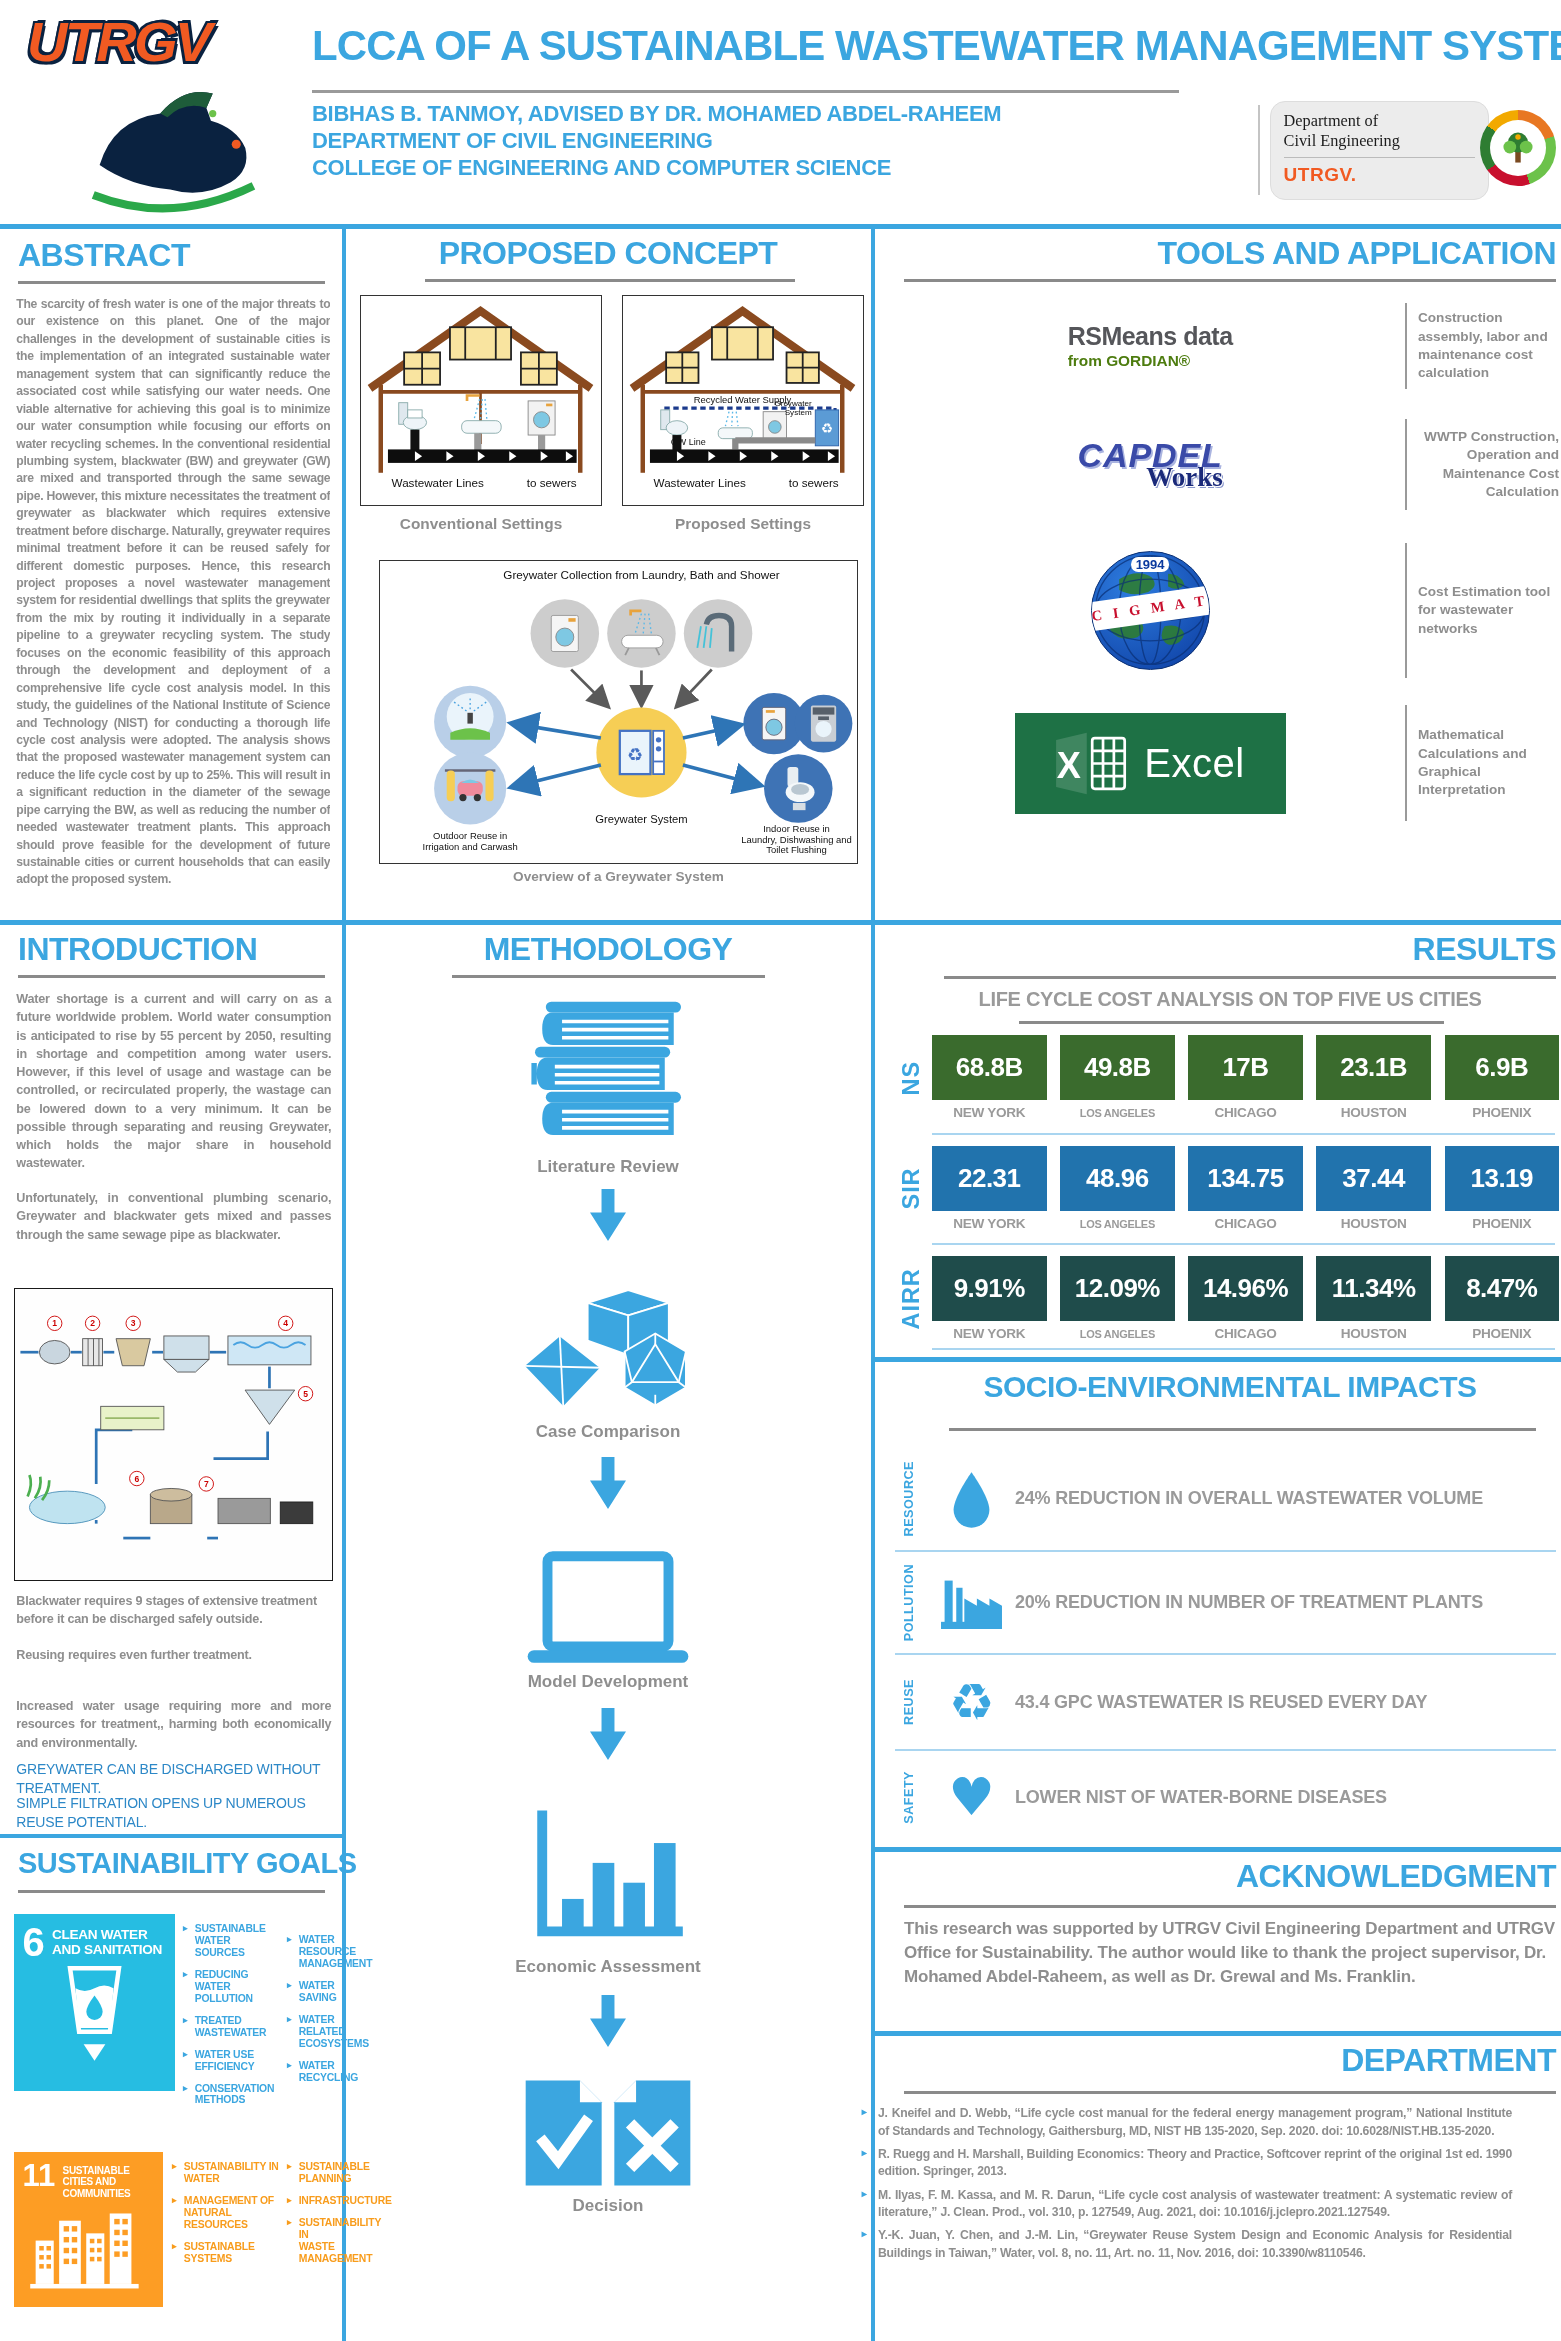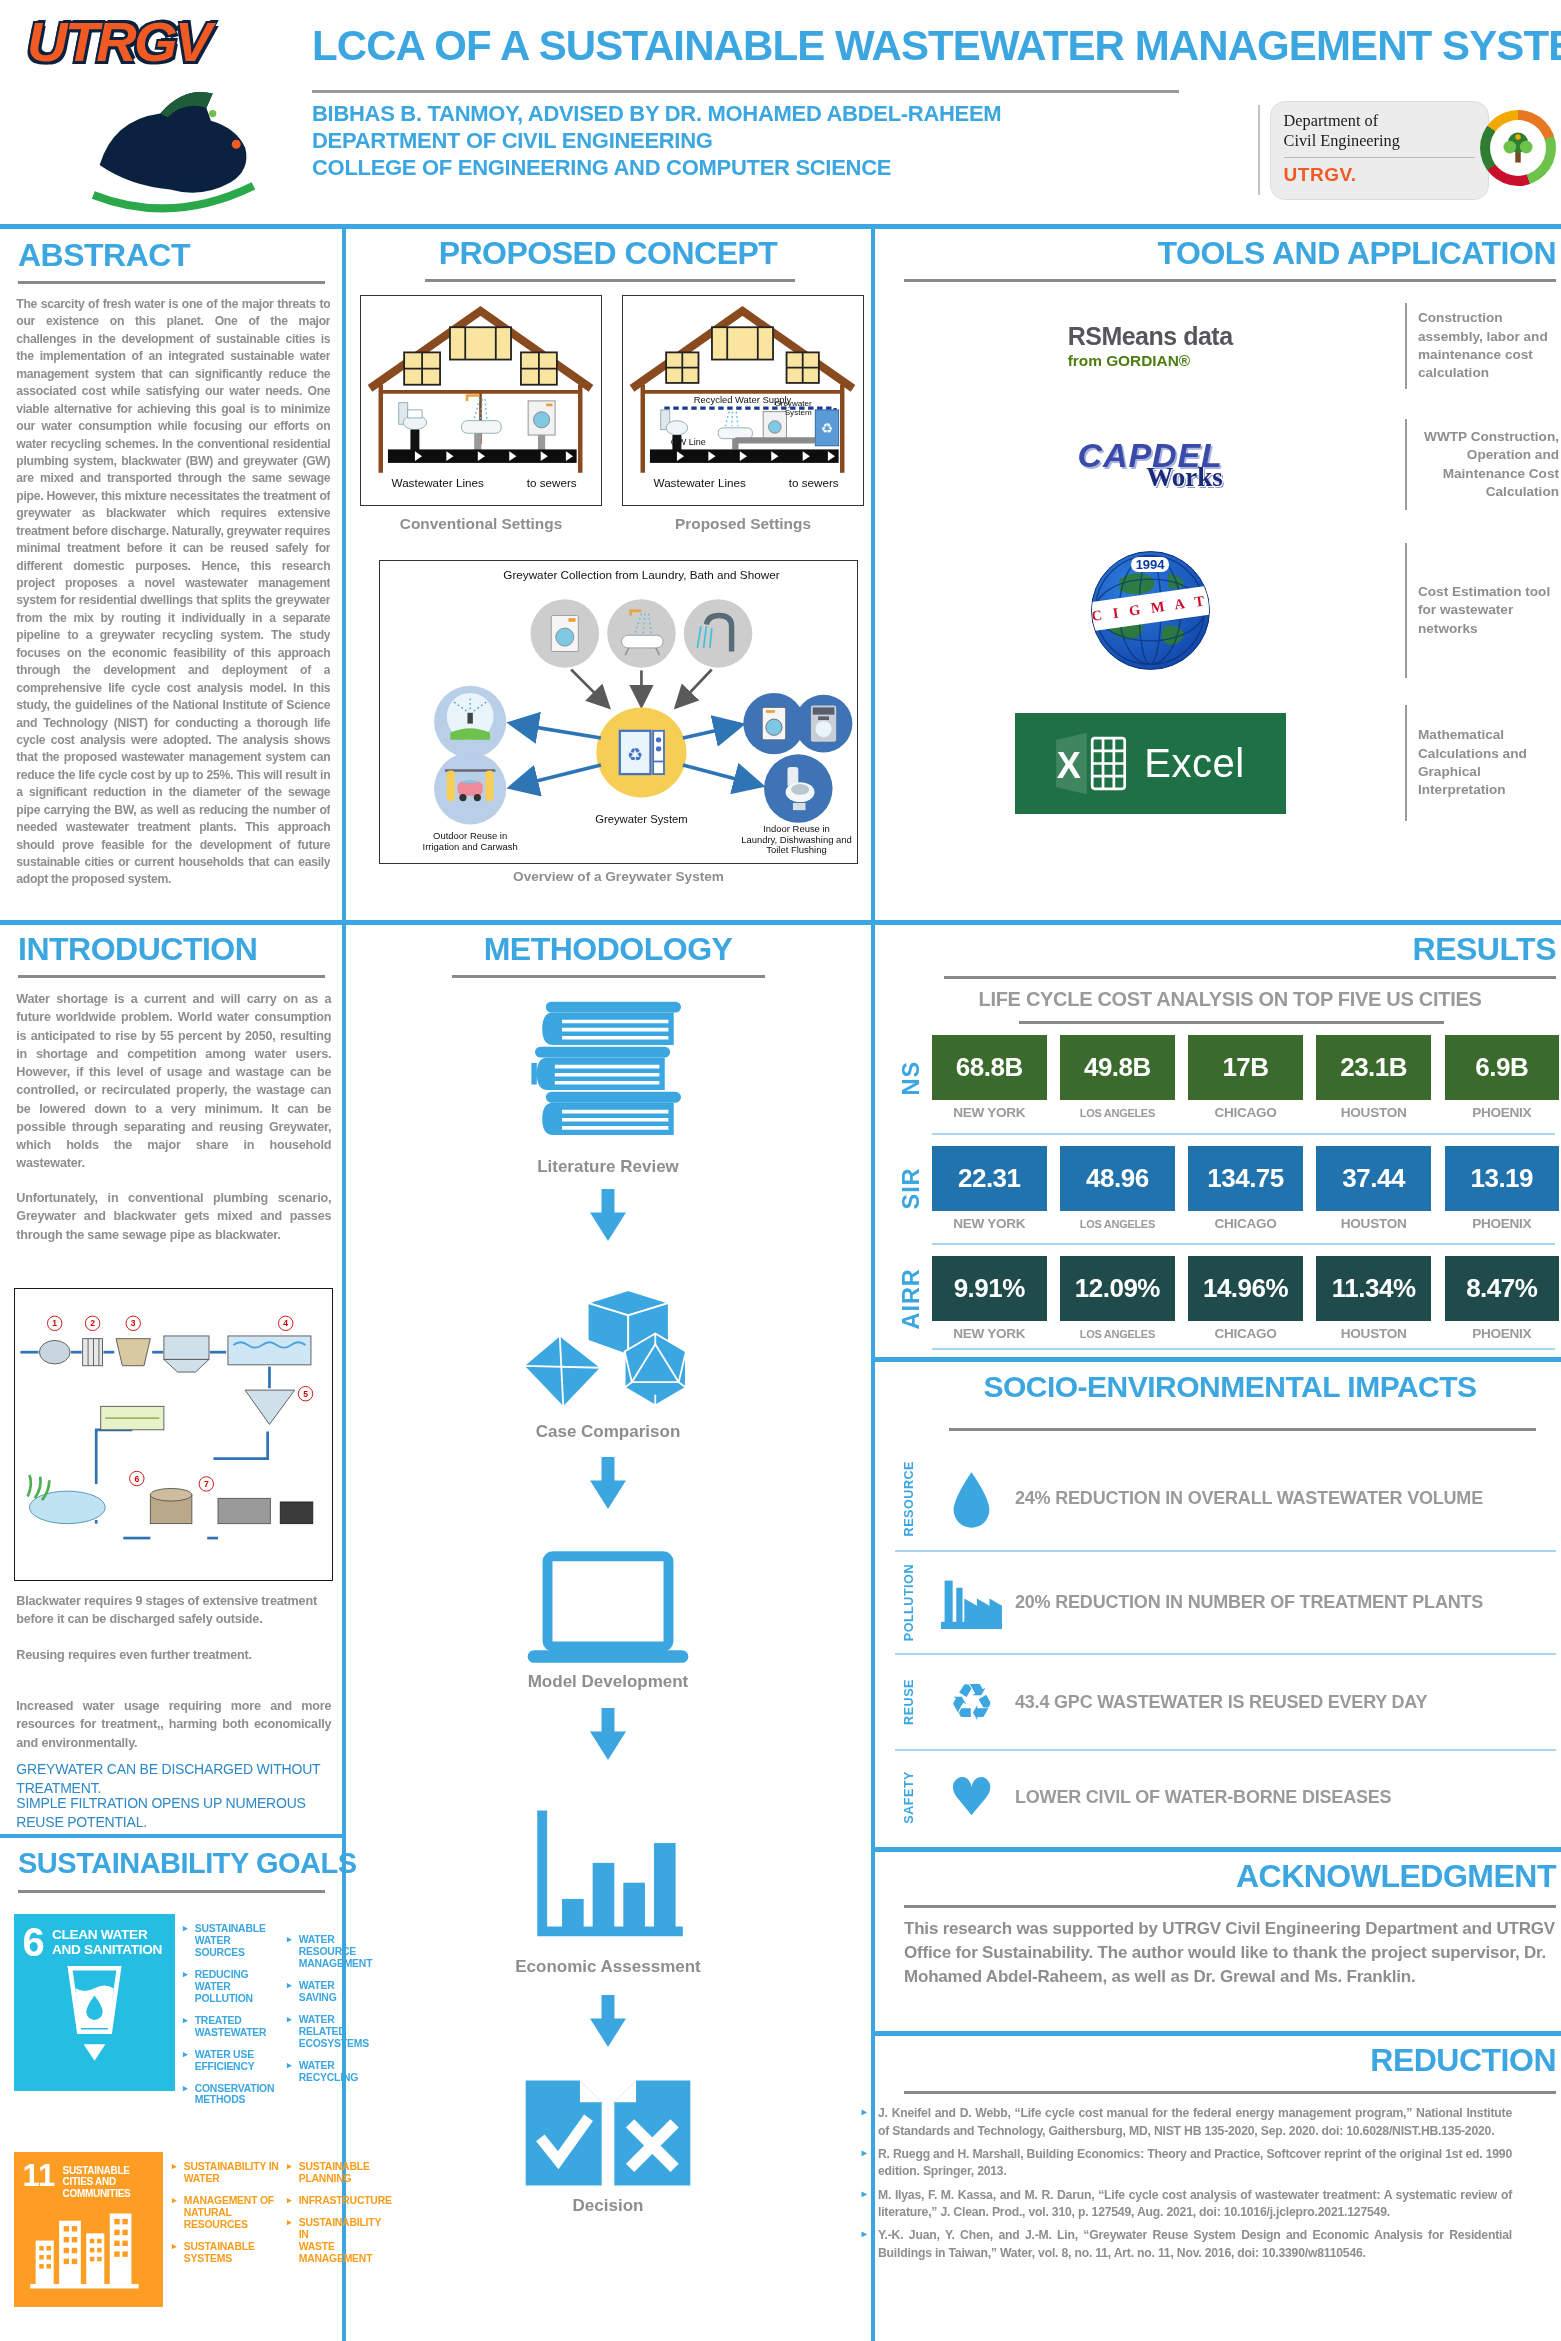--- a/index.html
+++ b/index.html
@@ -834,32 +834,32 @@
       </div>
     <div class="imp-text">43.4 GPC WASTEWATER IS REUSED EVERY DAY</div>
   </div>
   <div class="abs thin-hr" style="left:895px;top:1749px;width:661px;"></div>
 
   <div class="abs imp-row" style="top:1751px;height:92px;">
     <div class="imp-vlabel">SAFETY</div>
     <div class="imp-icon">
         <span class="glyph" style="font-size:52px;line-height:1;">♥</span>
       </div>
-    <div class="imp-text">LOWER CIVIL OF WATER-BORNE DISEASES</div>
+    <div class="imp-text">LOWER NIST OF WATER-BORNE DISEASES</div>
   </div>
 
   <div class="abs hr-blue" style="left:875px;top:1847px;width:687px;height:4.5px;"></div>
 
   <div class="abs sec-h" style="left:904px;top:1858px;width:652px;text-align:right;">ACKNOWLEDGMENT</div>
   <div class="abs sec-u" style="left:904px;top:1905px;width:652px;"></div>
   <div class="abs body-txt" style="left:904px;top:1917px;width:652px;font-size:17px;line-height:1.42;text-align:left;">This research was supported by UTRGV Civil Engineering Department and UTRGV Office for Sustainability.  The author would like to thank the project supervisor, Dr. Mohamed Abdel-Raheem, as well as Dr. Grewal and Ms. Franklin.</div>
 
   <div class="abs hr-blue" style="left:875px;top:2031px;width:687px;height:4.5px;"></div>
 
-  <div class="abs sec-h" style="left:904px;top:2042px;width:652px;text-align:right;">REDUCTION</div>
+  <div class="abs sec-h" style="left:904px;top:2042px;width:652px;text-align:right;">DEPARTMENT</div>
   <div class="abs sec-u" style="left:904px;top:2091px;width:652px;"></div>
   <ul class="ref-list abs" style="left:860px;top:2105px;width:652px;">
     <li>J. Kneifel and D. Webb, “Life cycle cost manual for the federal energy management program,” National Institute of Standards and Technology, Gaithersburg, MD, NIST HB 135-2020, Sep. 2020. doi: 10.6028/NIST.HB.135-2020.</li>
     <li>R. Ruegg and H. Marshall, Building Economics: Theory and Practice, Softcover reprint of the original 1st ed. 1990 edition. Springer, 2013.</li>
     <li>M. Ilyas, F. M. Kassa, and M. R. Darun, “Life cycle cost analysis of wastewater treatment: A systematic review of literature,” J. Clean. Prod., vol. 310, p. 127549, Aug. 2021, doi: 10.1016/j.jclepro.2021.127549.</li>
     <li>Y.-K. Juan, Y. Chen, and J.-M. Lin, “Greywater Reuse System Design and Economic Analysis for Residential Buildings in Taiwan,” Water, vol. 8, no. 11, Art. no. 11, Nov. 2016, doi: 10.3390/w8110546.</li>
   </ul>
 
 </div>
 

